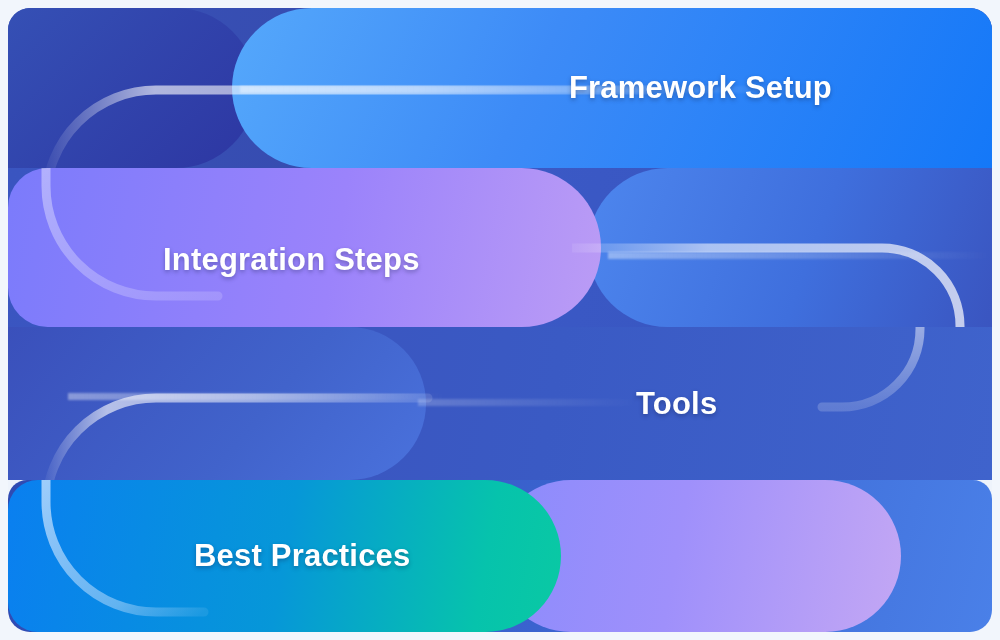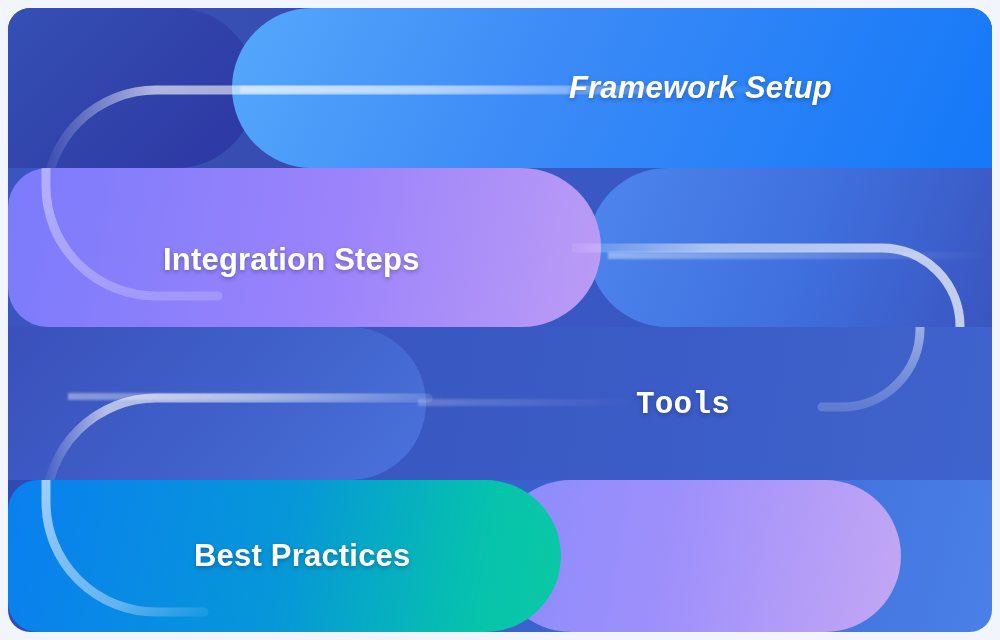--- a/index.html
+++ b/index.html
@@ -27,24 +27,24 @@
     position:absolute;
     left:0;
     width:984px;
     overflow:hidden;
   }
   .rowbg{
     position:absolute;
     inset:0;
   }
   
-  #row1{top:0;height:160px;font-style:italic;}
+  #row1{top:0;height:160px;}
   #row2{top:160px;height:159px;}
-  #row3{top:319px;height:153px;font-family:Liberation Mono, monospace;}
-  #row4{top:472px;height:152px;}
+  #row3{top:319px;height:153px;}
+  #row4{top:472px;height:152px;border-radius:19px;}
 
   
   #row1 .rowbg{background:linear-gradient(100deg,#3953b8 0%,#3549ad 45%,#2f3ba0 100%);}
   #row2 .rowbg{background:linear-gradient(100deg,#3a55c0 0%,#3b59c6 50%,#3553bb 100%);}
   #row3 .rowbg{background:linear-gradient(100deg,#3a50bb 0%,#3a5ac4 55%,#3f63cc 100%);}
   #row4 .rowbg{background:linear-gradient(105deg,#2f4ab2 0%,#3a63cf 55%,#4a80e8 100%);}
   
   .slab-left{
     position:absolute;left:0;top:0;height:100%;
     border-top-right-radius:260px;

